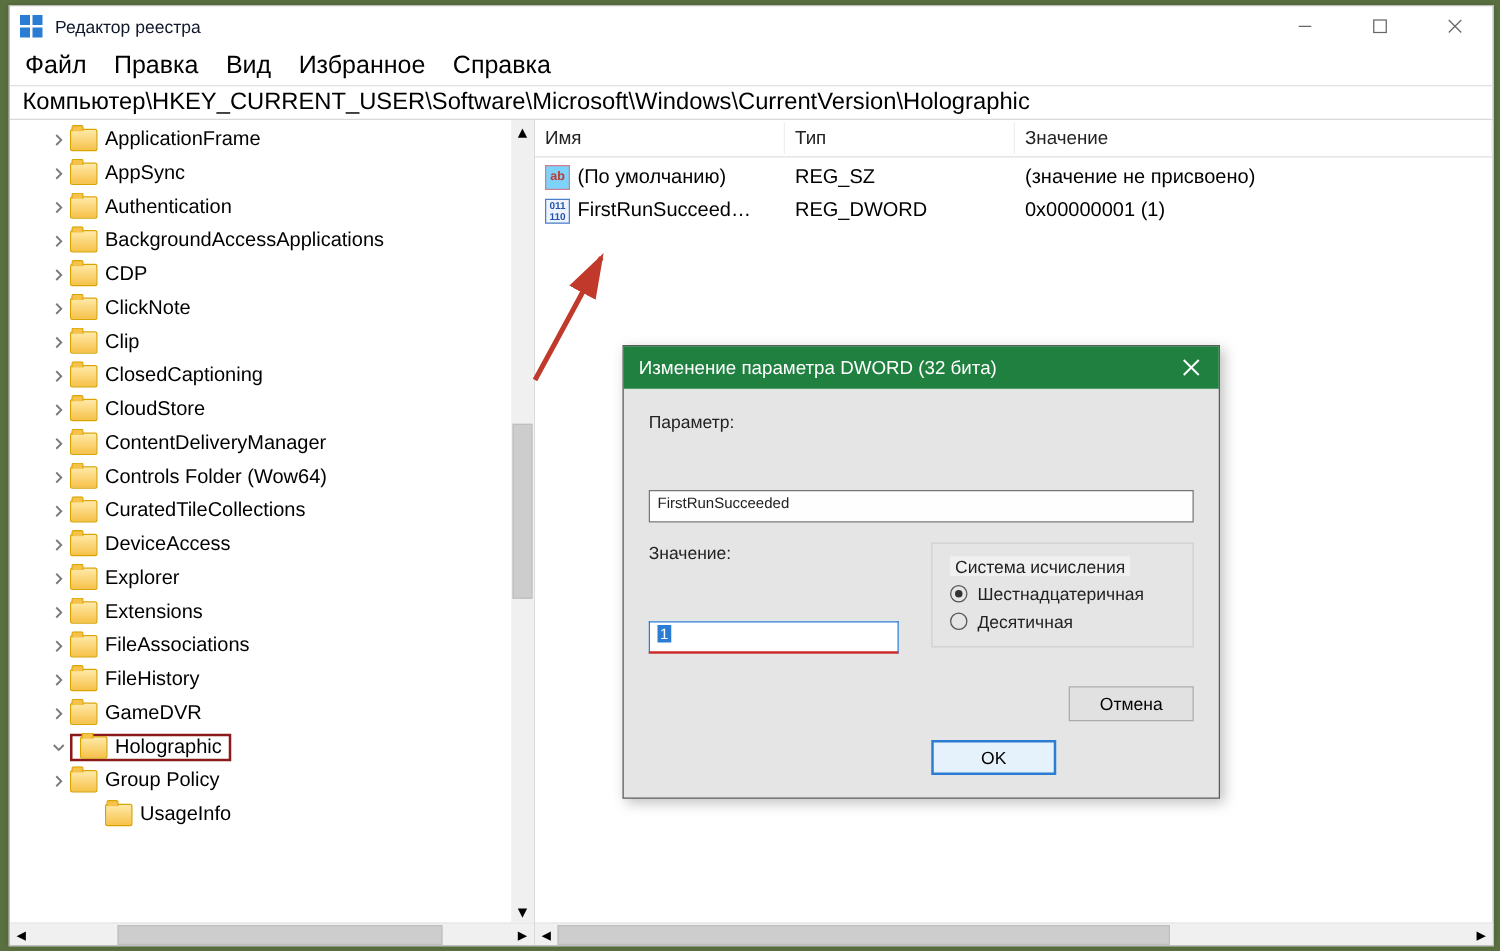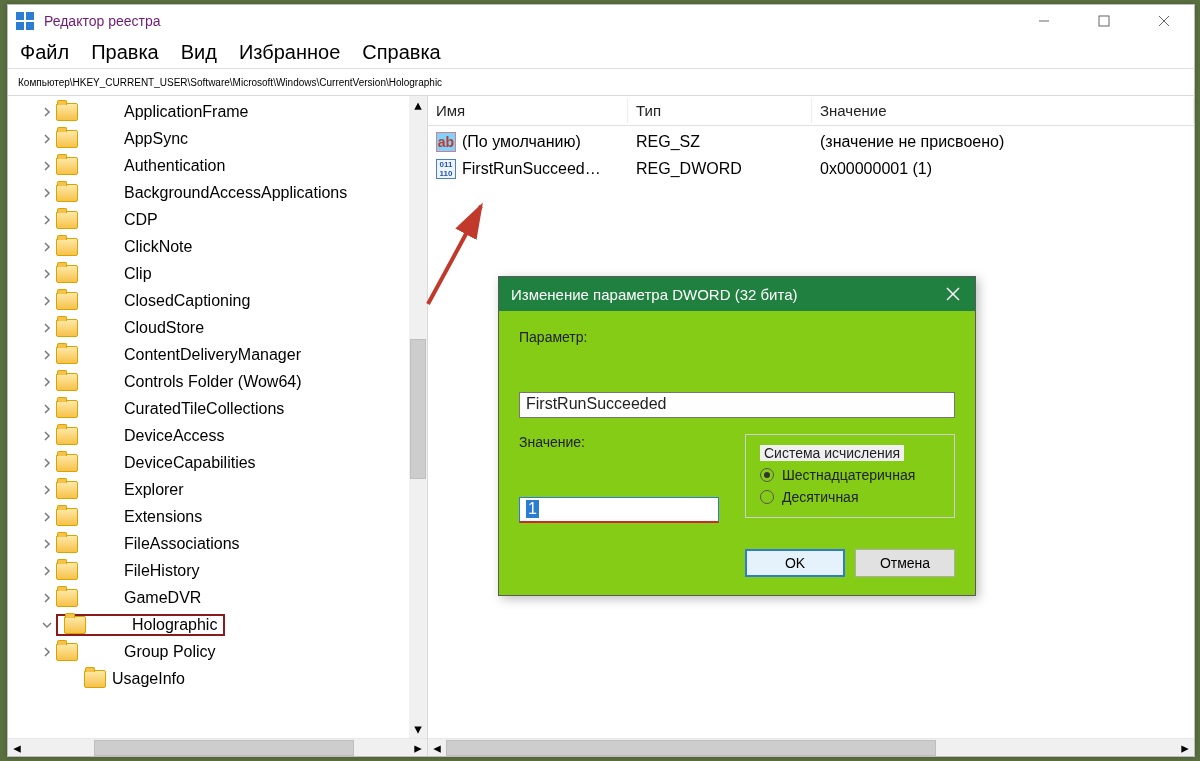--- a/index.html
+++ b/index.html
@@ -16,21 +16,21 @@
     position: absolute;
     left: 7px; top: 4px;
     width: 1188px; height: 753px;
     background: #fff;
     border: 1px solid #bdbdbd;
     box-shadow: 0 0 5px rgba(0,0,0,.2);
     display: flex; flex-direction: column;
   }
   .titlebar {
     height: 32px; display: flex; align-items: center;
-    padding-left: 8px; font-size: 14px; color: #701a75;
+    padding-left: 8px; font-size: 14px; color: #0f172a;
   }
   .titlebar .app-icon {
     width: 18px; height: 18px; margin-right: 10px;
     background:
       linear-gradient(#2b7cd3,#2b7cd3) 0 0/8px 8px no-repeat,
       linear-gradient(#2b7cd3,#2b7cd3) 10px 0/8px 8px no-repeat,
       linear-gradient(#2b7cd3,#2b7cd3) 0 10px/8px 8px no-repeat,
       linear-gradient(#2b7cd3,#2b7cd3) 10px 10px/8px 8px no-repeat;
   }
   .title-text { flex: 1; }
@@ -40,21 +40,21 @@
     color:#666; font-family: "Segoe UI", sans-serif;
   }
   .win-btn svg { stroke:#666; stroke-width:1; fill:none; }
   .menubar {
     padding: 4px 12px 4px 12px; display:flex; gap:22px;
     font-size:20px;
   }
   .menubar span { cursor:default; }
   .address {
     border-top:1px solid #e0e0e0; border-bottom:1px solid #d9d9d9;
-    padding:4px 10px; font-size:10px;
+    padding:4px 10px; font-size:19px;
     display:flex; align-items:center;
     height: 28px;
   }
   .content {
     flex:1; display:flex; min-height:0;
   }
   
   .tree-panel {
     width:420px; border-right:1px solid #d9d9d9;
     position:relative; display:flex; flex-direction:column;
@@ -80,21 +80,21 @@
     border:1px solid #d9a400; border-radius:2px;
     position:relative;
   }
   .folder-icon::before{
     content:""; position:absolute; left:0; top:-4px; width:8px; height:4px;
     background:#f6c24a; border:1px solid #d9a400; border-bottom:none; border-radius:2px 2px 0 0;
   }
   .tree-row.selected .label-wrap {
     border:2px solid #8b1a1a; padding:0 6px;
   }
-  .label-wrap { display:flex; align-items:center;gap:40px; }
+  .label-wrap { display:flex; align-items:center; }
   .tree-row.sub .indent2 { width:28px; }
   .vscrollbar {
     position:absolute; right:0; top:0; width:18px; height:100%;
     background:#f0f0f0; display:flex; flex-direction:column; align-items:center;
   }
   .vscroll-thumb {
     width:16px; background:#cdcdcd; border:1px solid #bfbfbf;
   }
   .vscroll-btn{width:18px;height:18px;display:flex;align-items:center;justify-content:center;}
   .hscrollbar {
@@ -110,49 +110,49 @@
     display:flex; height:30px; border-bottom:1px solid #e0e0e0; align-items:center;
     font-size:15px; color:#222;
   }
   .list-header .col { padding:4px 8px; border-right:1px solid #eee; display:flex; align-items:center; }
   .list-body { flex:1; padding-top:2px; position:relative; font-size:16px; }
   .list-row { display:flex; height:27px; align-items:center; }
   .list-row .cell { padding:0 8px; display:flex; align-items:center; gap:6px; }
   .val-icon-str {
     width:20px;height:20px; border:1px solid #d07f8f; background:#7dd3fc;
     display:flex;align-items:center;justify-content:center;
-    font-size:14px;color:#c0392b;font-weight:bold;
+    font-size:10px;color:#c0392b;font-weight:bold;
   }
   .val-icon-dword {
     width:20px;height:20px; border:1px solid #4a7fc9; background:#eef4fd;
     display:flex;align-items:center;justify-content:center;
     font-size:8px;color:#2255aa;font-weight:bold;
   }
   .arrow-pointer {
     position:absolute; color:#c0392b;
   }
   
   .dialog {
     position:absolute; left:498px; top:276px; width:478px;
-    background:#84cc16; border:1px solid #5a5a5a;
+    background:#e5e5e5; border:1px solid #5a5a5a;
     box-shadow:3px 3px 10px rgba(0,0,0,.25);
   }
   .dlg-title {
     background:#208040; color:#fff; height:34px;
     display:flex; align-items:center; padding-left:12px; font-size:15px;
   }
   .dlg-close {
     margin-left:auto; width:44px; height:34px;
     display:flex; align-items:center; justify-content:center;
   }
   .dlg-body { padding:18px 20px 20px 20px; font-size:14.5px; color:#222; }
   .dlg-body label { display:block; margin-bottom:4px; font-size:14px; }
   .dlg-input {
     width:100%; height:26px; border:1px solid #767676; background:#fff;
-    padding:2px 6px; font-size:16px;margin-top:47px;
+    padding:2px 6px; font-size:12px;margin-top:47px;
   }
   .dlg-input.readonly { background:#fefefe; }
   .dlg-row2 { display:flex; gap:26px; margin-top:16px; align-items:flex-start; }
   .group {
     border:1px solid #cfcfcf; padding:10px 14px 12px 14px;
     font-size:14px;
   }
   .group-title {
     margin-top:-20px; background:#f0f0f0; padding:0 4px; display:inline-block;
     font-size:14px;
@@ -171,21 +171,21 @@
     background:#2b7cd3; color:#fff; display:inline-block; padding:0 2px;
   }
   .dlg-buttons {
     display:flex; justify-content:flex-end; gap:10px;
     padding:6px 20px 18px 20px;
   }
   .btn {
     min-width:100px; height:28px; border:1px solid #adadad; background:#e1e1e1;
     font-size:14px; display:flex; align-items:center; justify-content:center;
   }
-  .btn.primary { border:2px solid #2b7cd3; background:#e5f1fb; }
+  .btn.primary { border:2px solid #2b7cd3; background:#e5f1fb;margin-top:43px; }
   .spacer{flex:1;}
 </style>
 </head>
 <body>
 
 <div class="window">
 
   <div class="titlebar">
     <div class="app-icon"></div>
     <div class="title-text">Редактор реестра</div>
@@ -373,32 +373,20 @@
             <div class="tree-row">
               <span class="indent"></span>
               <span class="chevron">
                 <svg width="10" height="10">
                   <polyline points="3,1 7,5 3,9"></polyline>
                 </svg>
               </span>
               <span class="label-wrap">
                 <span class="folder-icon"></span>
                 <span>DeviceAccess</span>
-              </span>
-            </div>
-            <div class="tree-row">
-              <span class="indent"></span>
-              <span class="chevron">
-                <svg width="10" height="10">
-                  <polyline points="3,1 7,5 3,9"></polyline>
-                </svg>
-              </span>
-              <span class="label-wrap">
-                <span class="folder-icon"></span>
-                <span>DeviceCapabilities</span>
               </span>
             </div>
             <div class="tree-row">
               <span class="indent"></span>
               <span class="chevron">
                 <svg width="10" height="10">
                   <polyline points="3,1 7,5 3,9"></polyline>
                 </svg>
               </span>
               <span class="label-wrap">

